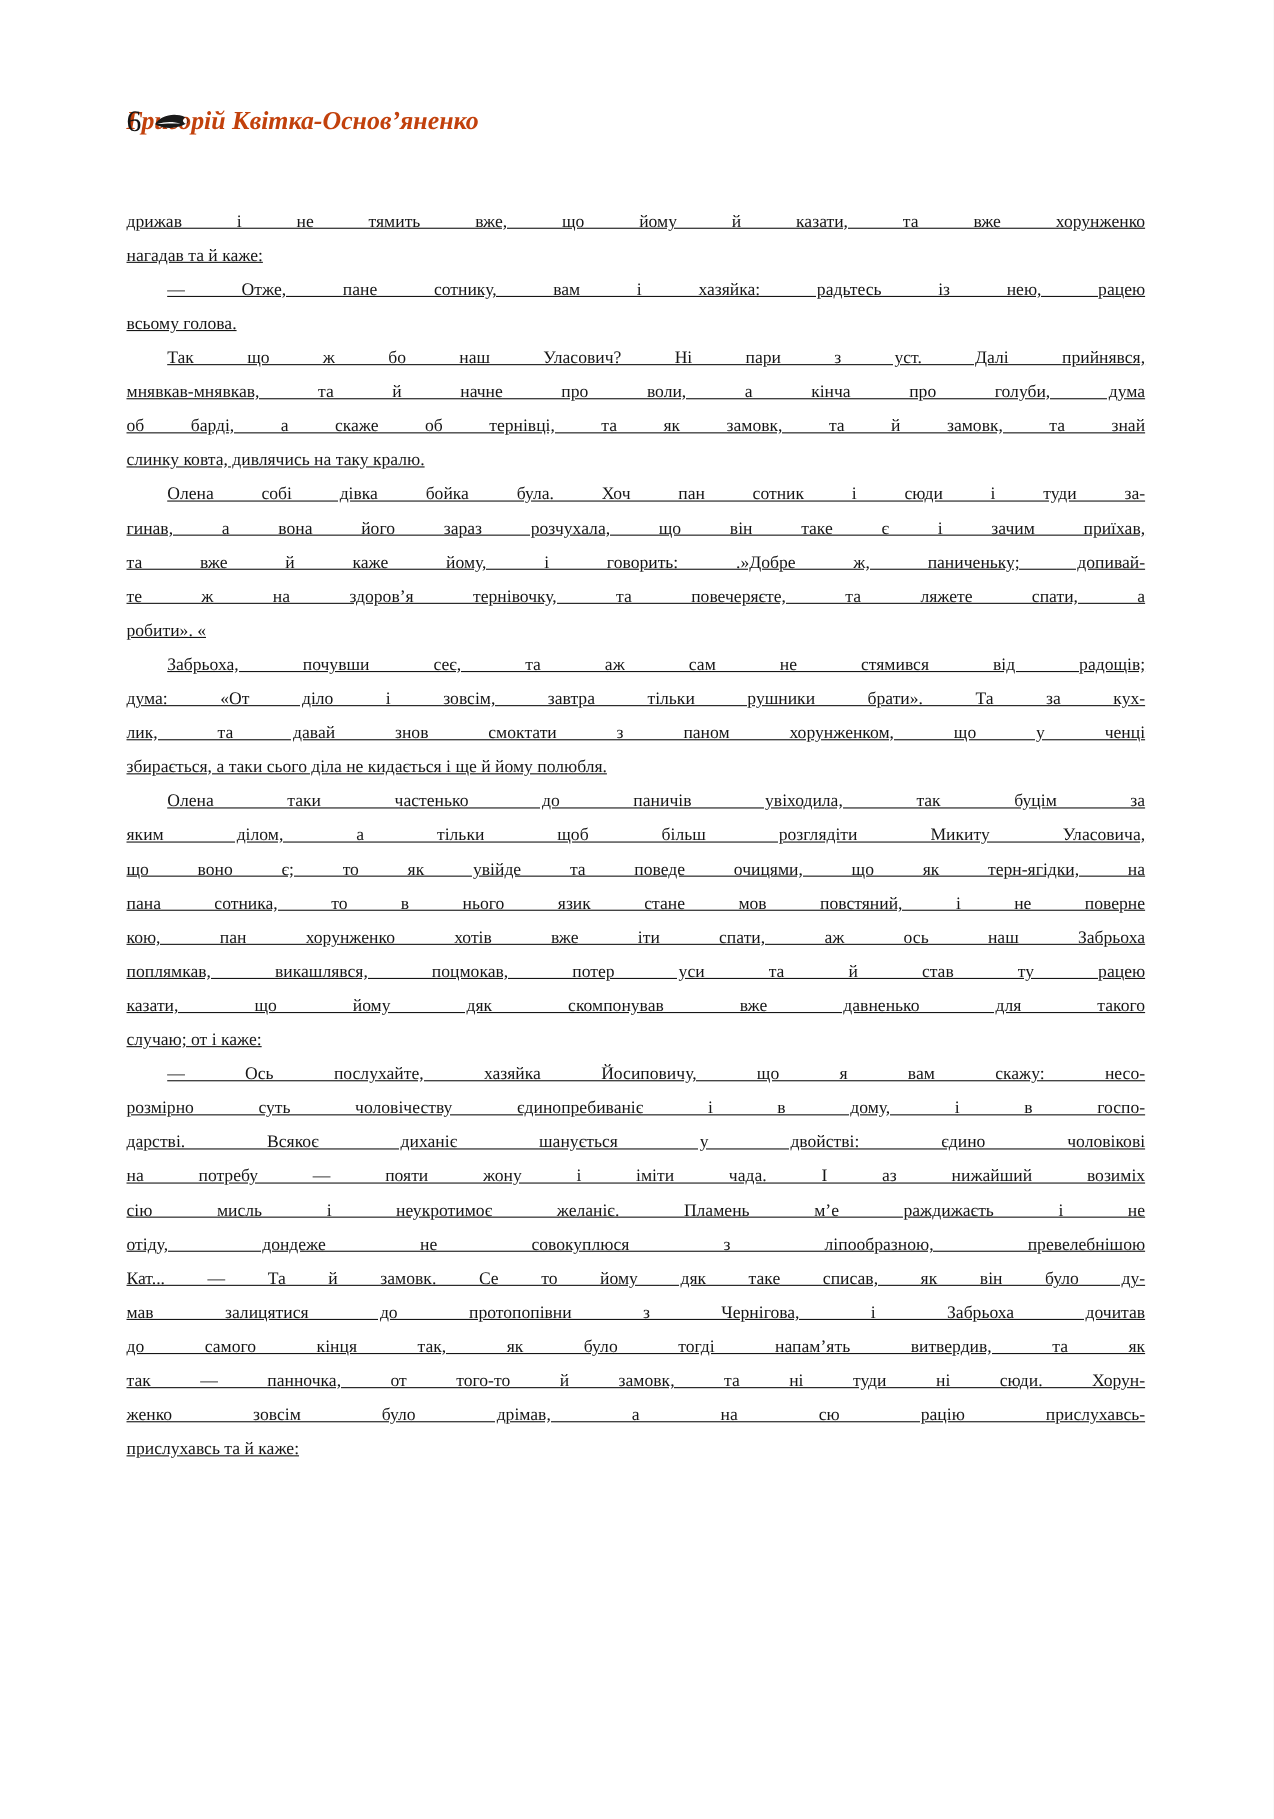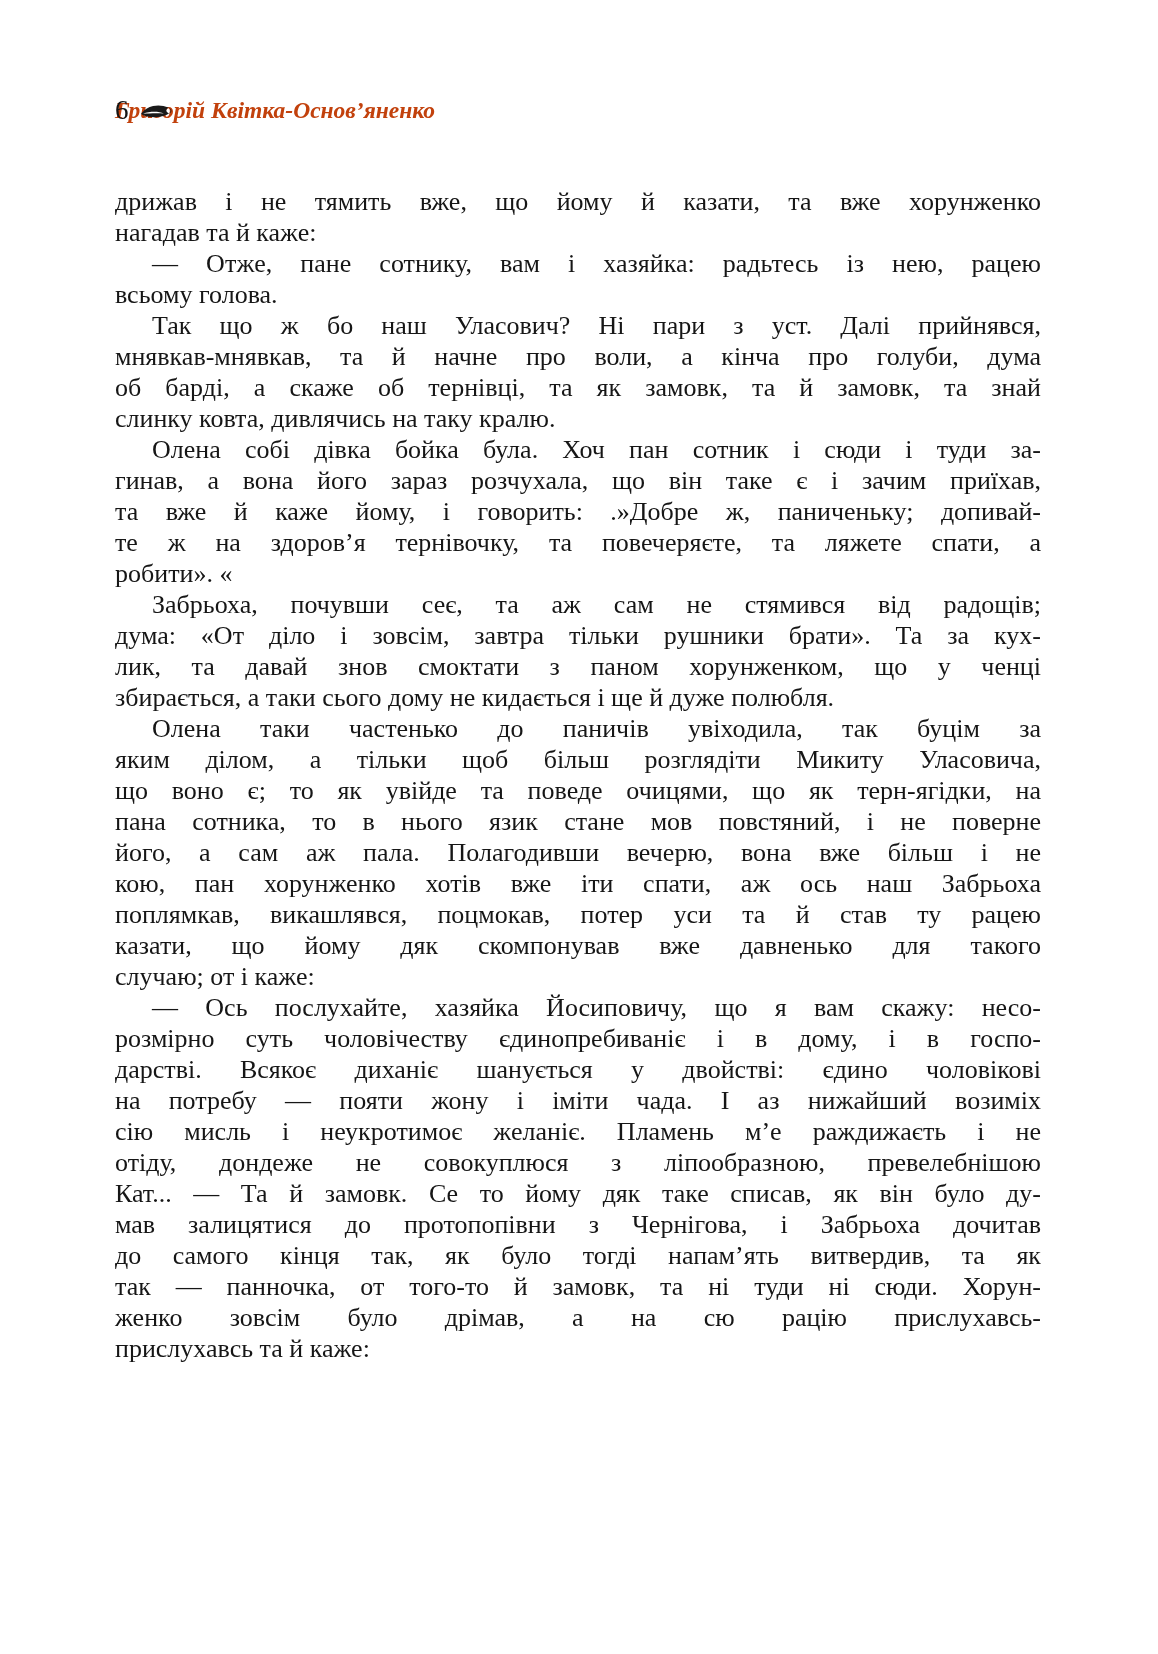--- a/index.html
+++ b/index.html
@@ -48,23 +48,24 @@
     font-weight: bold;
     font-size: 23.5px;
     line-height: 32px;
     color: #c2410c;
   }
   .text-block {
     position: absolute;
     top: 186px;
     left: 115px;
     width: 926px;
-    font-size: 26px;
+    font-size: 16px;
     line-height: 31px;
     color: #161616;
+    text-decoration: underline;
   }
   .paragraph { margin: 0; padding: 0; }
   .line {
     text-align: justify;
     text-align-last: justify;
   }
   .line.last { text-align-last: left; }
   .line.first-indent { text-indent: 37px; }
 </style>
 </head>
@@ -106,28 +107,27 @@
         <div class="line first-indent">Олена собі дівка бойка була. Хоч пан сотник і сюди і туди за-</div>
         <div class="line">гинав, а вона його зараз розчухала, що він таке є і зачим приїхав,</div>
         <div class="line">та вже й каже йому, і говорить: .»Добре ж, паниченьку; допивай-</div>
         <div class="line">те ж на здоров’я тернівочку, та повечеряєте, та ляжете спати, а</div>
         <div class="line last">робити». «</div>
       </div>
       <div class="paragraph">
         <div class="line first-indent">Забрьоха, почувши сеє, та аж сам не стямився від радощів;</div>
         <div class="line">дума: «От діло і зовсім, завтра тільки рушники брати». Та за кух-</div>
         <div class="line">лик, та давай знов смоктати з паном хорунженком, що у ченці</div>
-        <div class="line last">збирається, а таки сього дому не кидається і ще й дуже полюбля.</div>
+        <div class="line last">збирається, а таки сього діла не кидається і ще й йому полюбля.</div>
       </div>
       <div class="paragraph">
         <div class="line first-indent">Олена таки частенько до паничів увіходила, так буцім за</div>
         <div class="line">яким ділом, а тільки щоб більш розглядіти Микиту Уласовича,</div>
         <div class="line">що воно є; то як увійде та поведе очицями, що як терн-ягідки, на</div>
         <div class="line">пана сотника, то в нього язик стане мов повстяний, і не поверне</div>
-        <div class="line">його, а сам аж пала. Полагодивши вечерю, вона вже більш і не</div>
         <div class="line">кою, пан хорунженко хотів вже іти спати, аж ось наш Забрьоха</div>
         <div class="line">поплямкав, викашлявся, поцмокав, потер уси та й став ту рацею</div>
         <div class="line">казати, що йому дяк скомпонував вже давненько для такого</div>
         <div class="line last">случаю; от і каже:</div>
       </div>
       <div class="paragraph">
         <div class="line first-indent">— Ось послухайте, хазяйка Йосиповичу, що я вам скажу: несо-</div>
         <div class="line">розмірно суть чоловічеству єдинопребиваніє і в дому, і в госпо-</div>
         <div class="line">дарстві. Всякоє диханіє шанується у двойстві: єдино чоловікові</div>
         <div class="line">на потребу — пояти жону і іміти чада. І аз нижайший возиміх</div>

